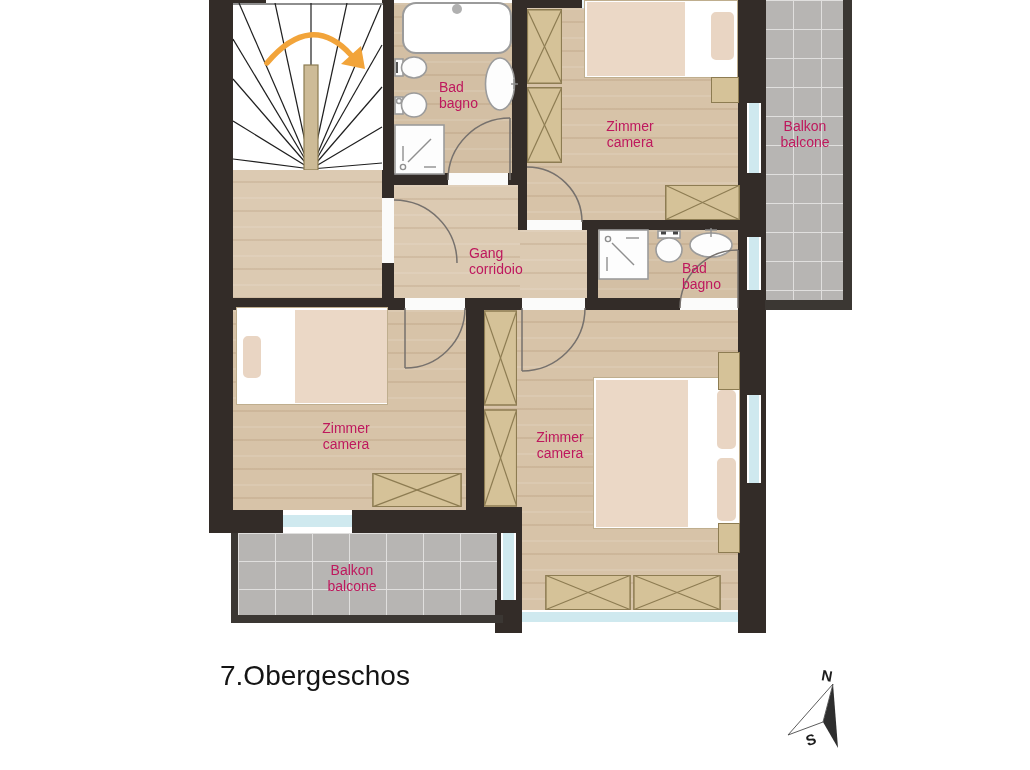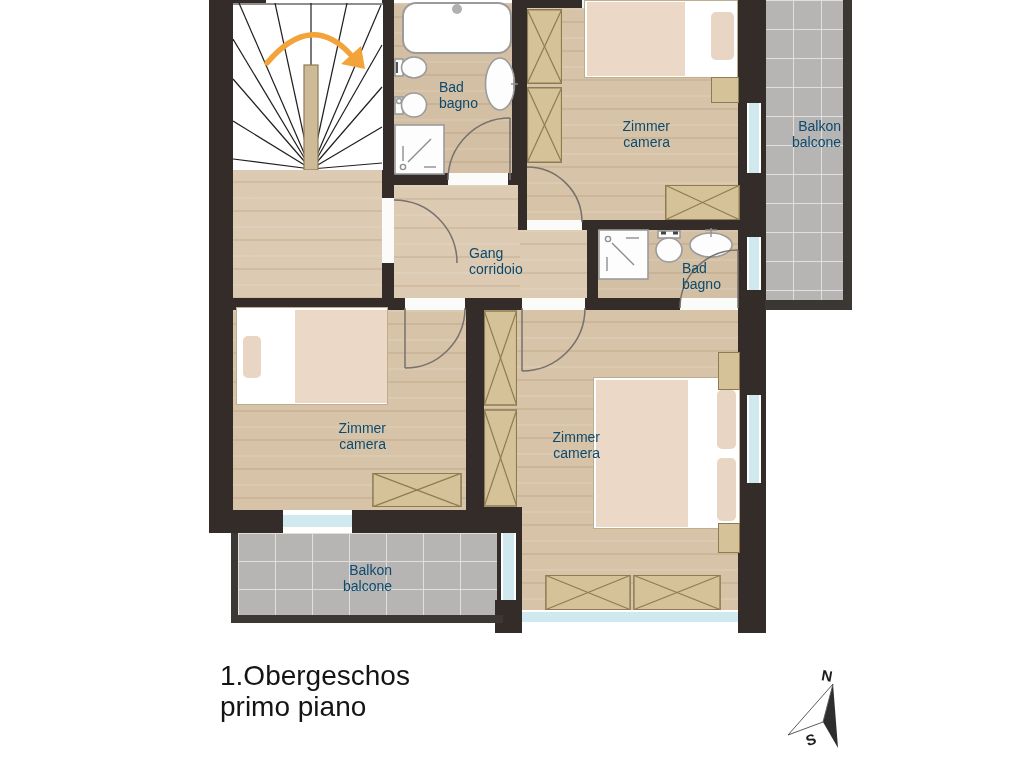--- a/index.html
+++ b/index.html
@@ -15,22 +15,22 @@
   .wood-light{background-color:#dccab2}
   .wood-mid{background-color:#d7c3a8}
   .wood-warm{background-color:#d3bfa4}
   .tiles{background-color:#b7b5b3;
          background-image:linear-gradient(to right,#e0dfde 1px,transparent 1px),
                           linear-gradient(to bottom,#e0dfde 1px,transparent 1px)}
   .thr{background:#fbfbfa}
   .win{background:#cfe9ef}
   .win-h{border-top:2px solid #fff;border-bottom:2px solid #fff}
   .win-v{border-left:2px solid #fff;border-right:2px solid #fff}
-  .label{font-size:14px;line-height:16px;color:#0c4a6e;white-space:nowrap}
-  .center{text-align:right}
+  .label{font-size:14px;line-height:16px;color:#be185d;white-space:nowrap}
+  .center{text-align:center}
   .title{font-size:28px;line-height:31px;color:#141414}
   .beige{background:#d5c298;border:1px solid #8d7c52;box-sizing:border-box}
   .bed-base{background:#fff;border:1px solid #bfae8e;box-sizing:border-box}
   .blanket{background:#ebd8c6}
   .pillow{background:#e9d5c3;border:2px solid #fff;border-radius:7px;box-sizing:border-box}
   .wr{fill:#d5c298;stroke:#8d7c52;stroke-width:1.5;vector-effect:non-scaling-stroke}
   .wl{stroke:#8d7c52;stroke-width:1.2;vector-effect:non-scaling-stroke}
   .fx{fill:#fdfdfd;stroke:#9b9b9b;stroke-width:1.6}
   .fxl{fill:none;stroke:#8f8f8f;stroke-width:1.4}
   .door{fill:none;stroke:#76716d;stroke-width:1.5}
@@ -264,22 +264,21 @@
   <div class="abs label center" style="left:520px;top:429px;width:80px">
     <div>Zimmer</div>
     <div>camera</div>
   </div>
   <div class="abs label center" style="left:312px;top:562px;width:80px">
     <div>Balkon</div>
     <div>balcone</div>
   </div>
 
   <div class="abs title" style="left:220px;top:660px">
-    <div>1.Obergeschos</div>
-    <div>primo piano</div>
+    <div>7.Obergeschos</div>
   </div>
 
   <svg class="abs" style="left:775px;top:650px" width="90" height="110" viewBox="0 0 90 110">
     <polygon points="58,34 48,72 63,98" fill="#2e2e2e"></polygon>
     <polygon points="58,34 48,72 13,85" fill="#ffffff" stroke="#4a4a4a" stroke-width="0.9"></polygon>
     <text x="52" y="31" font-size="15" font-weight="bold" fill="#1c1c1c" text-anchor="middle" transform="rotate(10 52 26)">N</text>
     <text x="36" y="95" font-size="15" font-weight="bold" fill="#1c1c1c" text-anchor="middle" transform="rotate(-18 36 90)">S</text>
   </svg>
 
 </div>

